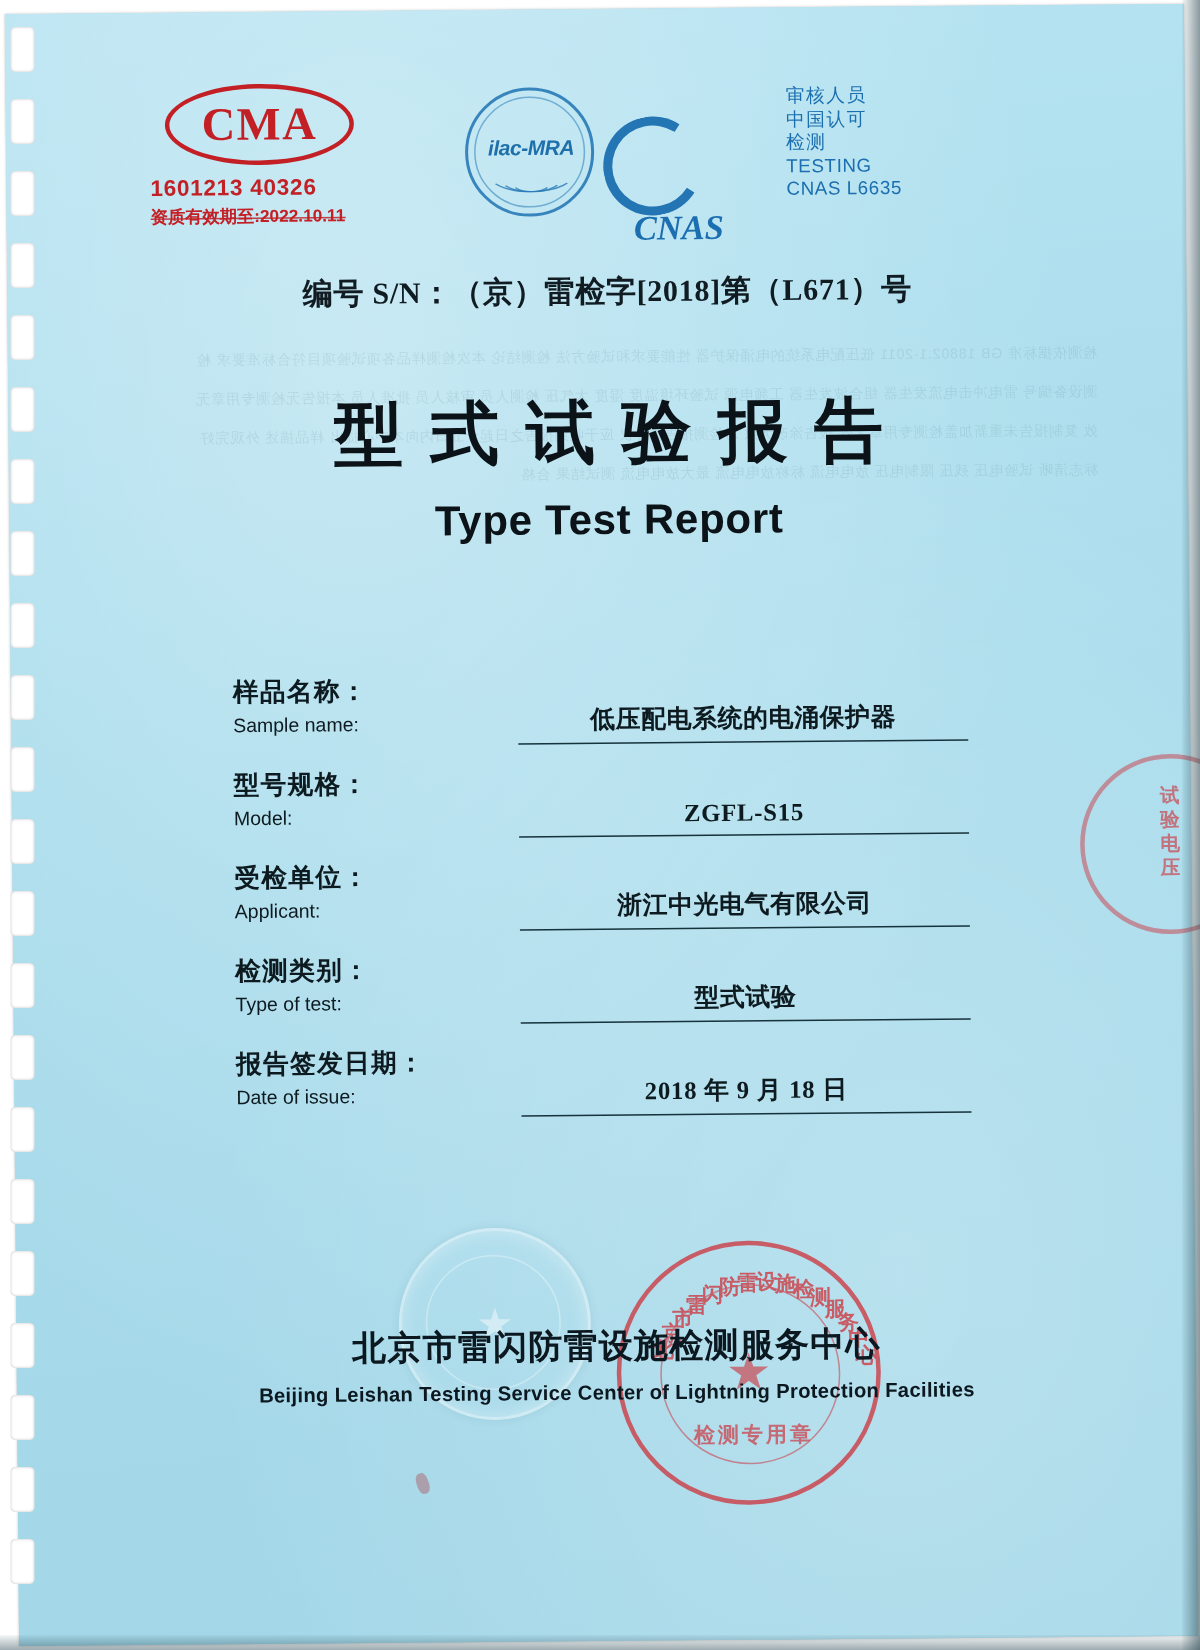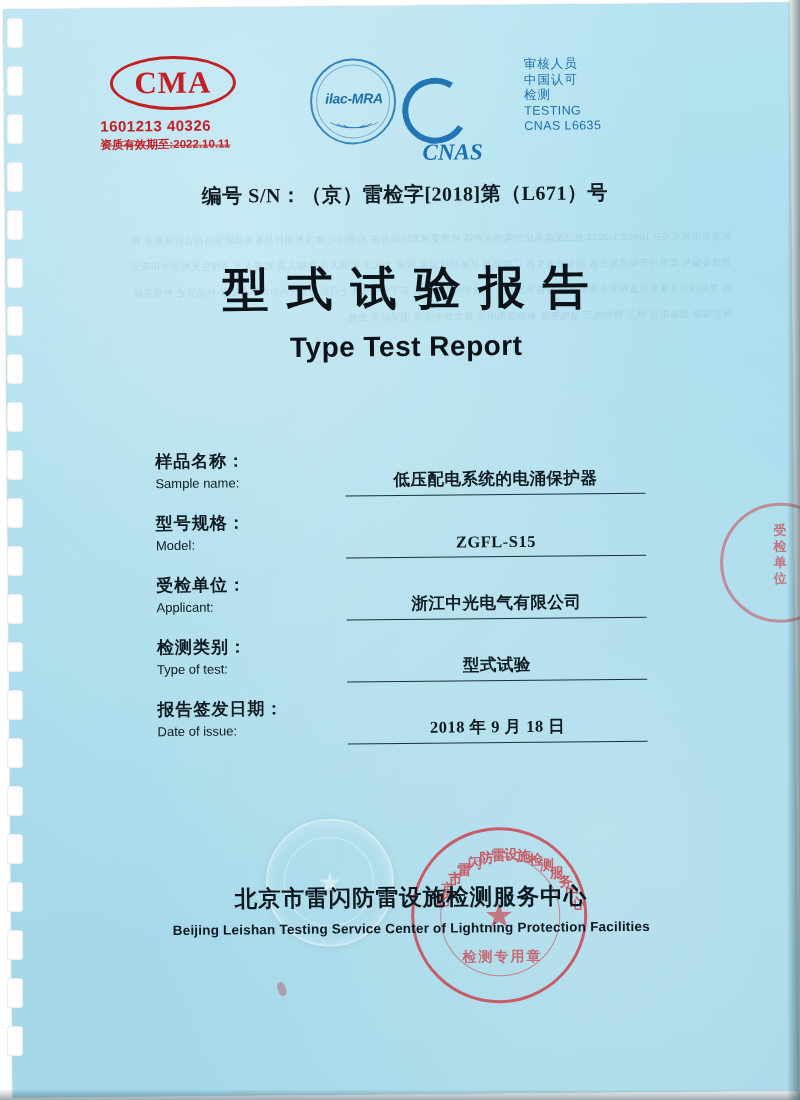--- a/index.html
+++ b/index.html
@@ -631,21 +631,21 @@
         <span style="transform: rotate(22deg)  translate(0,-72px) rotate(-22deg);">检</span>
         <span style="transform: rotate(32deg)  translate(0,-72px) rotate(-32deg);">测</span>
         <span style="transform: rotate(42deg)  translate(0,-72px) rotate(-42deg);">服</span>
         <span style="transform: rotate(52deg)  translate(0,-72px) rotate(-52deg);">务</span>
         <span style="transform: rotate(62deg)  translate(0,-72px) rotate(-62deg);">中</span>
         <span style="transform: rotate(72deg)  translate(0,-72px) rotate(-72deg);">心</span>
       </div>
     </div>
 
     <div id="seal-edge"></div>
-    <div id="seal-edge-text">受检单位</div>
+    <div id="seal-edge-text">试验电压</div>
 
     <div id="smudge"></div>
 
     <div id="footer">
       <div id="footer-cn">北京市雷闪防雷设施检测服务中心</div>
       <div id="footer-en">Beijing Leishan Testing Service Center of Lightning Protection Facilities</div>
     </div>
 
   </div>
 

